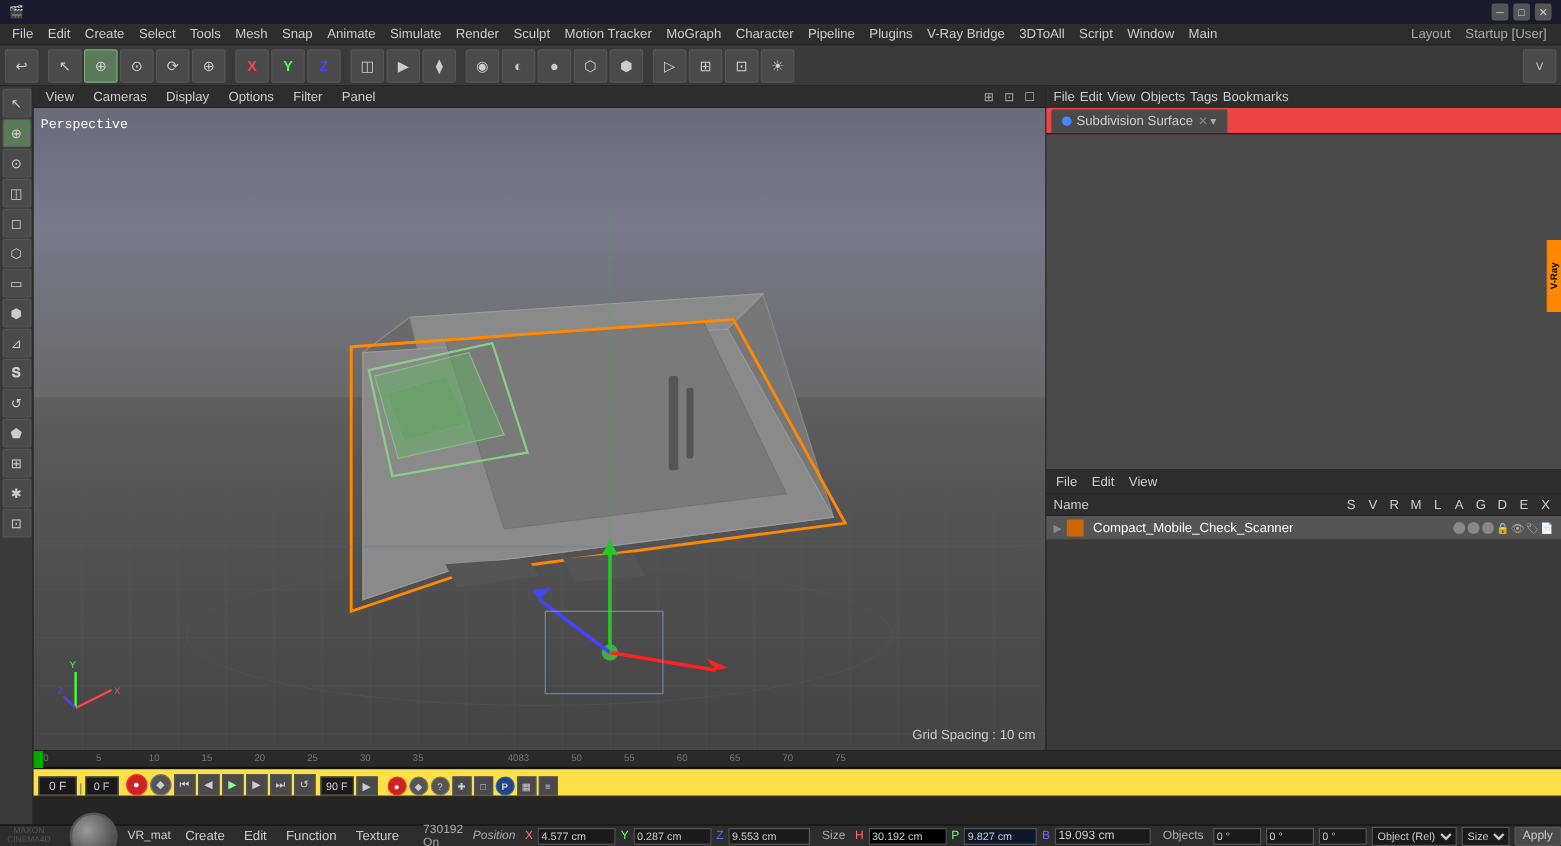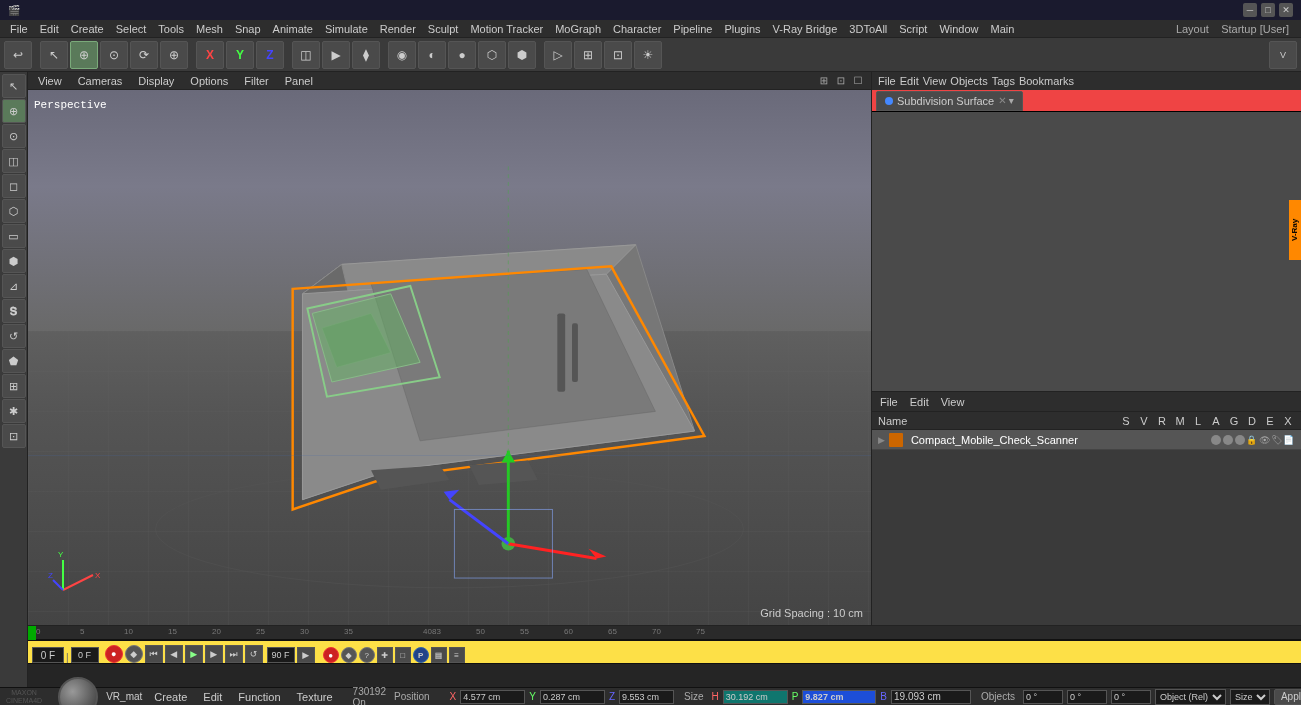--- a/index.html
+++ b/index.html
@@ -512,37 +512,37 @@
   <span style="font-size:11px;color:#ccc;cursor:pointer;padding:0 4px;">Edit</span>
   <span style="font-size:11px;color:#ccc;cursor:pointer;padding:0 4px;">Function</span>
   <span style="font-size:11px;color:#ccc;cursor:pointer;padding:0 4px;">Texture</span>
 
   <div style="flex:1;"></div>
 
   <span style="font-size:10px;color:#aaa;">730192 On</span>
 
   <div style="display:flex;align-items:center;gap:4px;font-size:10px;">
 
-    <span style="color:#aaa;font-size:10px;margin-right:16px;">Position</span>
+    <span style="color:#aaa;font-size:10px;margin-right:4px;font-style:italic;">Position</span>
 
     <span style="color:#ff6666;">X</span>
     <input type="text" value="4.577 cm" style="width: 65px; height: 14px; background: rgb(26, 26, 26); border: 1px solid rgb(85, 85, 85); color: rgb(204, 204, 204); font-size: 9px; padding: 0px 2px;">
 
     <span style="color:#66ff66;">Y</span>
     <input type="text" value="0.287 cm" style="width: 65px; height: 14px; background: rgb(26, 26, 26); border: 1px solid rgb(85, 85, 85); color: rgb(204, 204, 204); font-size: 9px; padding: 0px 2px;">
 
     <span style="color:#6666ff;">Z</span>
-    <input type="text" value="9.553 cm" style="width: 55px; height: 14px; background: rgb(26, 26, 26); border: 1px solid rgb(85, 85, 85); color: rgb(204, 204, 204); font-size: 9px; padding: 0px 2px;">
+    <input type="text" value="9.553 cm" style="width: 68px; height: 14px; background: rgb(26, 26, 26); border: 1px solid rgb(85, 85, 85); color: rgb(204, 204, 204); font-size: 9px; padding: 0px 2px;">
 
     <span style="color:#aaa;font-size:10px;margin-left:6px;margin-right:4px;">Size</span>
 
     <span style="color:#ff6666;">H</span>
-    <input type="text" value="30.192 cm" style="width: 65px; height: 14px; background: #0f766e; border: 1px solid rgb(85, 85, 85); color: rgb(204, 204, 204); font-size: 9px; padding: 0px 2px;">
+    <input type="text" value="30.192 cm" style="width: 65px; height: 14px; background: #000000; border: 1px solid rgb(85, 85, 85); color: rgb(204, 204, 204); font-size: 9px; padding: 0px 2px;">
     <span style="color:#66ff66;">P</span>
-    <input type="text" value="9.827 cm" style="width: 74px; height: 14px; background: #1d4ed8; border: 1px solid rgb(85, 85, 85); color: rgb(204, 204, 204); font-size: 9px; padding: 0px 2px; font-weight: bold;">
+    <input type="text" value="9.827 cm" style="width: 61px; height: 14px; background: #0f172a; border: 1px solid rgb(85, 85, 85); color: rgb(204, 204, 204); font-size: 9px; padding: 0px 2px;">
     <span style="color:#6666ff;">B</span>
     <input type="text" value="19.093 cm" style="width: 80px; height: 14px; background: rgb(26, 26, 26); border: 1px solid rgb(85, 85, 85); color: rgb(204, 204, 204); font-size: 10px; padding: 0px 2px;">
 
     <span style="color:#aaa;font-size:10px;margin-left:6px;margin-right:4px;">Objects</span>
 
     <input type="text" value="0 °" style="width: 40px; height: 14px; background: rgb(26, 26, 26); border: 1px solid rgb(85, 85, 85); color: rgb(204, 204, 204); font-size: 9px; padding: 0px 2px;">
     <input type="text" value="0 °" style="width: 40px; height: 14px; background: rgb(26, 26, 26); border: 1px solid rgb(85, 85, 85); color: rgb(204, 204, 204); font-size: 9px; padding: 0px 2px;">
     <input type="text" value="0 °" style="width: 40px; height: 14px; background: rgb(26, 26, 26); border: 1px solid rgb(85, 85, 85); color: rgb(204, 204, 204); font-size: 9px; padding: 0px 2px;">
 
     <select style="height:16px;background:#1a1a1a;border:1px solid #555;color:#ccc;font-size:9px;">

